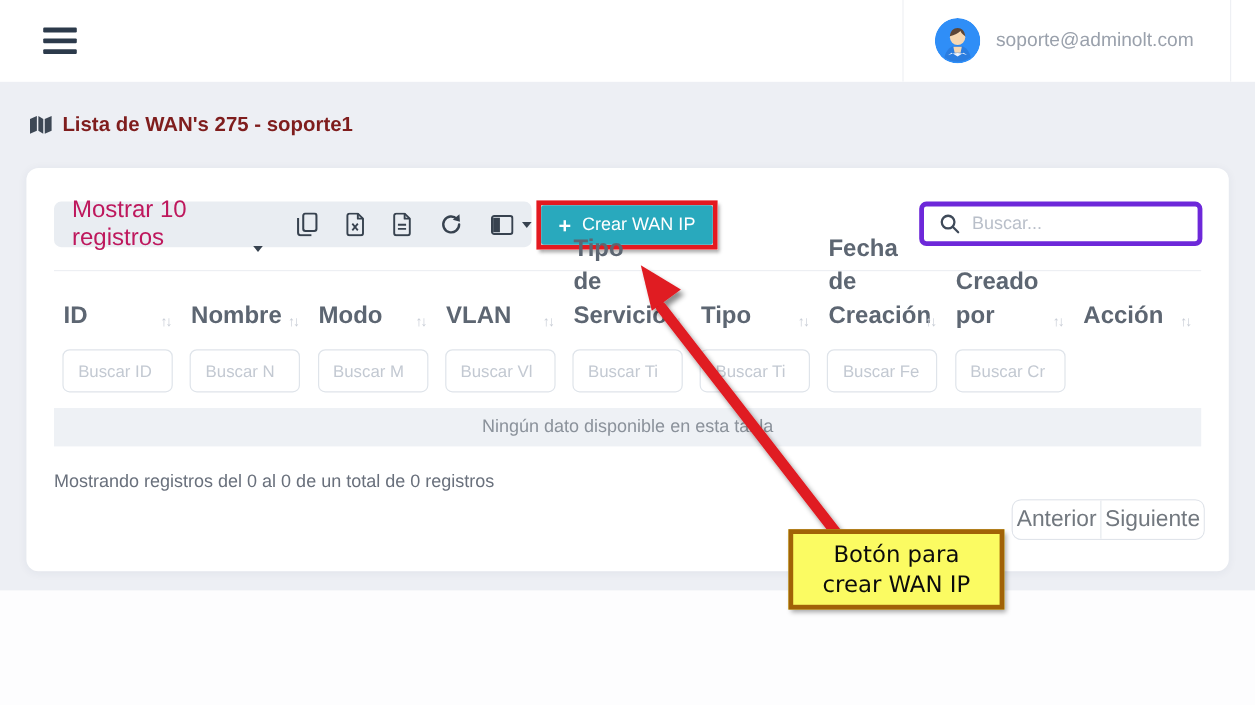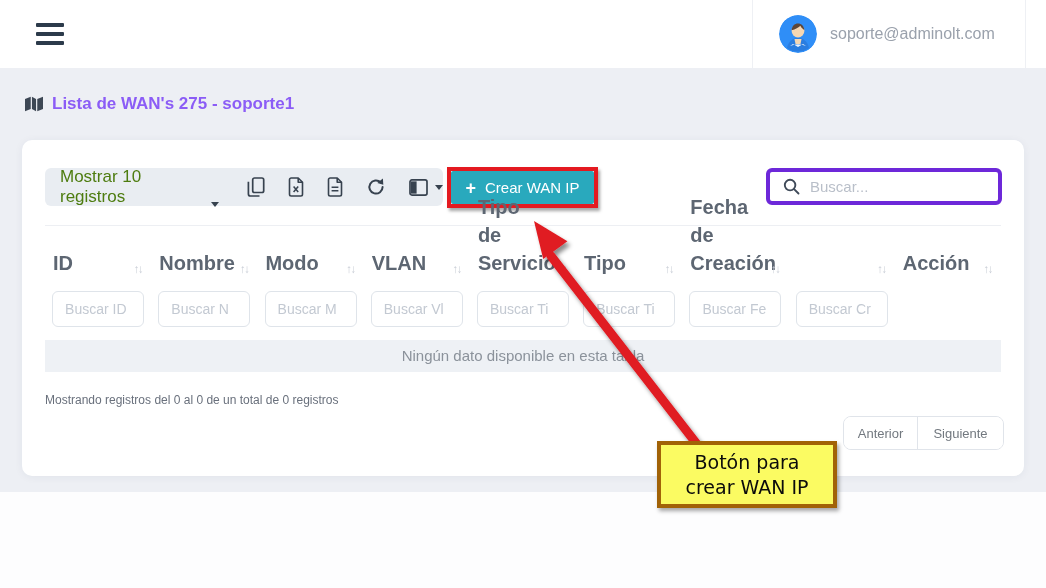--- a/index.html
+++ b/index.html
@@ -11,28 +11,28 @@
   .topbar { position:absolute; left:0; top:0; width:1046px; height:68px; background:#fff; z-index:2;padding-left:48px; }
   .hamburger { position:absolute; left:36px; top:23px; width:28px; height:22px; display:flex; flex-direction:column; justify-content:space-between; cursor:pointer; }
   .hamburger span { display:block; width:28px; height:4px; background:#2c3a4b; border-radius:1px; }
   .user-area { position:absolute; left:752px; top:0; width:274px; height:68px; border-left:1px solid #eef0f4; border-right:1px solid #eef0f4; display:flex; align-items:center; gap:13px; padding-left:26px; cursor:pointer; }
   .avatar { width:38px; height:38px; border-radius:50%; overflow:hidden; flex:0 0 auto; }
   .user-email { font-size:16px; color:#9aa1ac; }
 
   
   .content-bg { position:absolute; left:0; top:68px; width:1046px; height:424px; background:#edeff4; }
   .page-title-row { position:absolute; left:24px; top:94px; display:flex; align-items:center; gap:8px; z-index:3; }
-  .page-title { font-size:17px; font-weight:700; color:#8b5cf6; }
+  .page-title { font-size:17px; font-weight:700; color:#7f1d1d; }
 
   
   .card { position:absolute; left:22px; top:140px; width:1002px; height:336px; background:#fff; border-radius:10px; box-shadow:0 1px 8px rgba(40,55,80,.06); z-index:3; }
 
   
   .toolbar-strip { position:absolute; left:23px; top:28px; width:398px; height:38px; background:#e9edf2; border-radius:6px; display:flex; align-items:center; padding-left:15px; }
-  .length-menu { display:flex; align-items:flex-end; gap:7px; font-size:17px; color:#4d7c0f; cursor:pointer; }
+  .length-menu { display:flex; align-items:flex-end; gap:7px; font-size:20px; color:#be185d; cursor:pointer; }
   .caret { width:0; height:0; border-left:4.5px solid transparent; border-right:4.5px solid transparent; border-top:5px solid #37424f; display:inline-block; }
   .tool-icons { display:flex; align-items:center; gap:23px; margin-left:28px; }
   .tool-icon { display:flex; align-items:center; cursor:pointer; }
   .colvis-group { display:flex; align-items:center; gap:7px; cursor:pointer; }
 
   .create-wrap { position:absolute; left:425px; top:27px; width:151px; height:41px; border:4px solid #e41a20; box-shadow:2px 3px 3px rgba(0,0,0,.35); }
   .create-btn { width:100%; height:100%; background:#29a9bd; border:none; color:#fff; font-size:15px; font-family:inherit; display:flex; align-items:center; justify-content:center; gap:9px; cursor:pointer; border-radius:2px; }
   .plus-glyph { font-size:18px; font-weight:700; line-height:1; }
 
   .search-box { position:absolute; left:744px; top:28px; width:236px; height:37px; border:4px solid #6d28d9; border-radius:6px; background:#fff; display:flex; align-items:center; padding-left:13px; gap:10px; }
@@ -47,23 +47,23 @@
   .sort-icon { position:absolute; right:9px; bottom:12px; font-size:11.5px; color:#c7ccd5; letter-spacing:-1.5px; }
 
   
   .filters { position:absolute; left:23px; top:151px; width:956px; height:38px; display:flex; }
   .filter-cell { width:106.22px; display:flex; justify-content:center; }
   .filter-input { width:92px; height:36px; border:1px solid #dfe4ea; border-radius:6px; padding:0 6px 0 12px; font-size:14px; font-family:inherit; color:#3e4a59; outline:none; background:#fff; overflow:hidden; }
   .filter-input::placeholder { color:#c3c9d2; }
 
   
   .empty-row { position:absolute; left:23px; top:200px; width:956px; height:32px; background:#eef1f5; text-align:center; line-height:32px; font-size:15px; color:#8b929b; }
-  .info-text { position:absolute; left:23px; top:253px; font-size:12px; color:#69707c; }
+  .info-text { position:absolute; left:23px; top:253px; font-size:15px; color:#69707c; }
   .pagination { position:absolute; left:821px; top:276px; height:34px; display:flex; border:1px solid #e0e4ea; border-radius:8px; overflow:hidden; background:#fff; }
-  .page-btn { height:100%; display:flex; align-items:center; justify-content:center; font-size:13px; color:#72787f; background:#fff; border:none; font-family:inherit; cursor:pointer; }
+  .page-btn { height:100%; display:flex; align-items:center; justify-content:center; font-size:19px; color:#72787f; background:#fff; border:none; font-family:inherit; cursor:pointer; }
   .page-btn.prev { width:74px; border-right:1px solid #e0e4ea; }
   .page-btn.next { width:85px;text-align:center; }
 
   
   .anno-svg { position:absolute; left:0; top:0; width:1046px; height:588px; z-index:8; pointer-events:none; }
   .anno-label { position:absolute; left:657px; top:441px; width:180px; height:67px; background:#fbfb62; border:4px solid #a16207; box-shadow:2px 3px 4px rgba(0,0,0,.35); z-index:9; display:flex; flex-direction:column; align-items:center; justify-content:center; font-family:"DejaVu Sans",sans-serif; font-size:19px; color:#0b0b0b; line-height:1.3; }
 
   svg.gicon { display:block; }
 </style>
 </head>
@@ -189,20 +189,21 @@
       </div>
       <div class="th">
         <span class="th-label">Tipo</span>
         <span class="sort-icon">↑↓</span>
       </div>
       <div class="th">
         <span class="th-label">Fecha de Creación</span>
         <span class="sort-icon">↑↓</span>
       </div>
       <div class="th">
+        <span class="th-label">Creado por</span>
         <span class="sort-icon">↑↓</span>
       </div>
       <div class="th">
         <span class="th-label">Acción</span>
         <span class="sort-icon">↑↓</span>
       </div>
     </div>
 
     <div class="filters">
       <div class="filter-cell">

